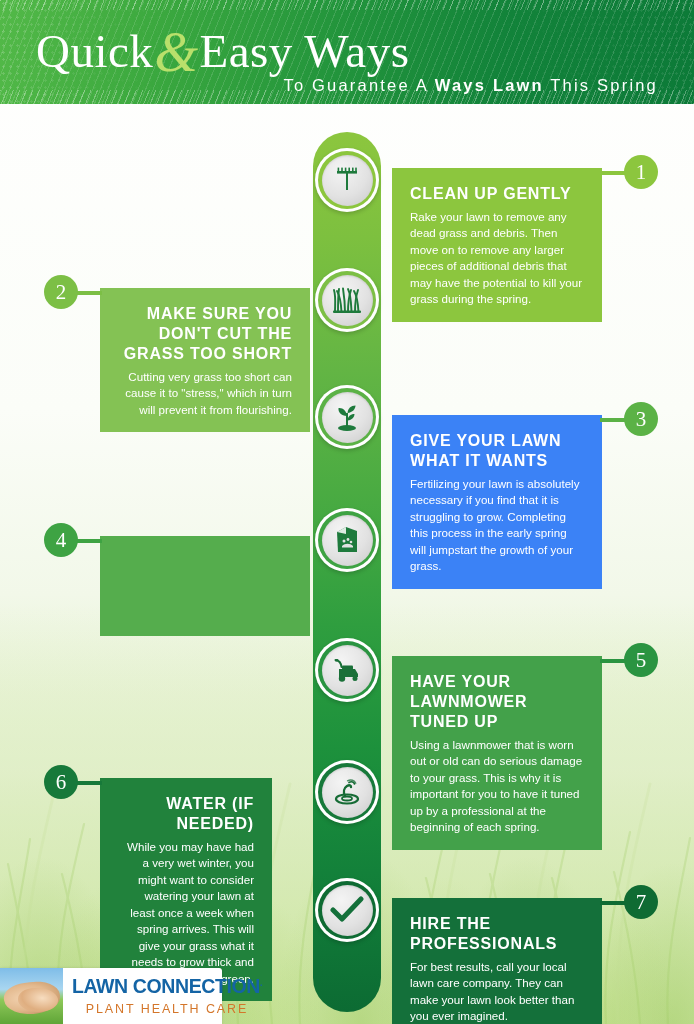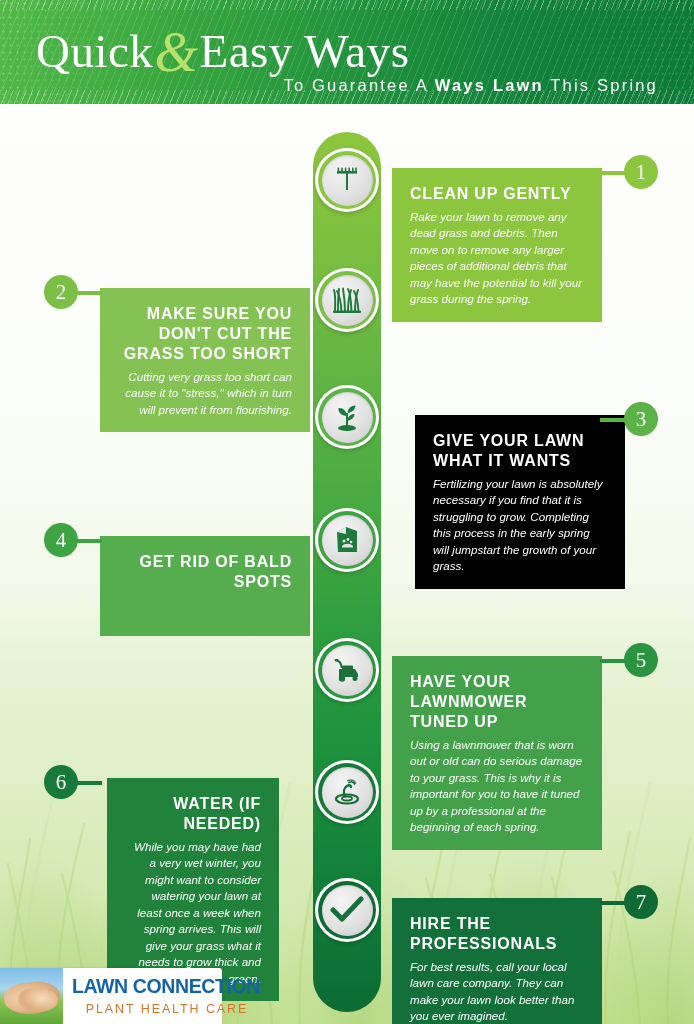--- a/index.html
+++ b/index.html
@@ -113,21 +113,21 @@
     padding:16px 18px 14px 18px;
     color:#ffffff;
   }
   .card.right { text-align:left; }
   .card.left  { text-align:right; }
   .card h3 {
     font-size:16px; font-weight:bold; letter-spacing:.8px;
     line-height:1.25; margin-bottom:5px; color:#ffffff;
   }
   .card p {
-    font-size:11.6px; line-height:1.42; color:#ffffff; font-weight:400;font-style:italic;
+    font-size:11.6px; line-height:1.42; color:#ffffff; font-weight:400;
   }
 
   
   .conn { position:absolute; height:4px; }
   .badge {
     position:absolute; width:34px; height:34px; border-radius:50%;
     display:flex; align-items:center; justify-content:center;
     font-family:"Liberation Serif", serif;
     font-size:21px; color:#ffffff; font-weight:400; line-height:1;
   }
@@ -235,44 +235,43 @@
         <span>1</span>
       </div>
       <div class="card left" style="left: 100px; top: 288px; width: 210px; min-height: 100px; background: rgb(132, 194, 84);">
         <h3>MAKE SURE YOU DON'T CUT THE GRASS TOO SHORT</h3>
         <p>Cutting very grass too short can cause it to "stress," which in turn will prevent it from flourishing.</p>
       </div>
       <div class="conn" style="background: rgb(124, 191, 69); top: 291px; left: 76px; width: 26px;"></div>
       <div class="badge" style="background: rgb(124, 191, 69); top: 275px; left: 44px;">
         <span>2</span>
       </div>
-      <div class="card right" style="left: 392px; top: 415px; width: 210px; min-height: 107px; background: #000000; margin-left: 23px;">
+      <div class="card right" style="left: 392px; top: 415px; width: 210px; min-height: 107px; background: #3b82f6;">
         <h3>GIVE YOUR LAWN WHAT IT WANTS</h3>
         <p>Fertilizing your lawn is absolutely necessary if you find that it is struggling to grow. Completing this process in the early spring will jumpstart the growth of your grass.</p>
       </div>
       <div class="conn" style="background: rgb(91, 178, 70); top: 418px; left: 600px; width: 26px;"></div>
       <div class="badge" style="background: rgb(91, 178, 70); top: 402px; left: 624px;">
         <span>3</span>
       </div>
       <div class="card left" style="left: 100px; top: 536px; width: 210px; min-height: 100px; background: rgb(85, 173, 77);">
-        <h3>GET RID OF BALD SPOTS</h3>
       </div>
       <div class="conn" style="background: rgb(62, 163, 67); top: 539px; left: 76px; width: 26px;"></div>
       <div class="badge" style="background: rgb(62, 163, 67); top: 523px; left: 44px;">
         <span>4</span>
       </div>
       <div class="card right" style="left: 392px; top: 656px; width: 210px; min-height: 104px; background: rgb(67, 161, 74);">
         <h3>HAVE YOUR LAWNMOWER TUNED UP</h3>
         <p>Using a lawnmower that is worn out or old can do serious damage to your grass. This is why it is important for you to have it tuned up by a professional at the beginning of each spring.</p>
       </div>
       <div class="conn" style="background: rgb(42, 148, 65); top: 659px; left: 600px; width: 26px;"></div>
       <div class="badge" style="background: rgb(42, 148, 65); top: 643px; left: 624px;">
         <span>5</span>
       </div>
-      <div class="card left" style="left: 107px; top: 778px; width: 172px; min-height: 103px; background: rgb(33, 130, 60);">
+      <div class="card left" style="left: 100px; top: 778px; width: 172px; min-height: 103px; background: rgb(33, 130, 60);">
         <h3>WATER (IF NEEDED)</h3>
         <p>While you may have had a very wet winter, you might want to consider watering your lawn at least once a week when spring arrives. This will give your grass what it needs to grow thick and green.</p>
       </div>
       <div class="conn" style="background: rgb(23, 121, 58); top: 781px; left: 76px; width: 26px;"></div>
       <div class="badge" style="background: rgb(23, 121, 58); top: 765px; left: 44px;">
         <span>6</span>
       </div>
       <div class="card right" style="left: 392px; top: 898px; width: 210px; min-height: 94px; background: rgb(20, 112, 58);">
         <h3>HIRE THE PROFESSIONALS</h3>
         <p>For best results, call your local lawn care company. They can make your lawn look better than you ever imagined.</p>

